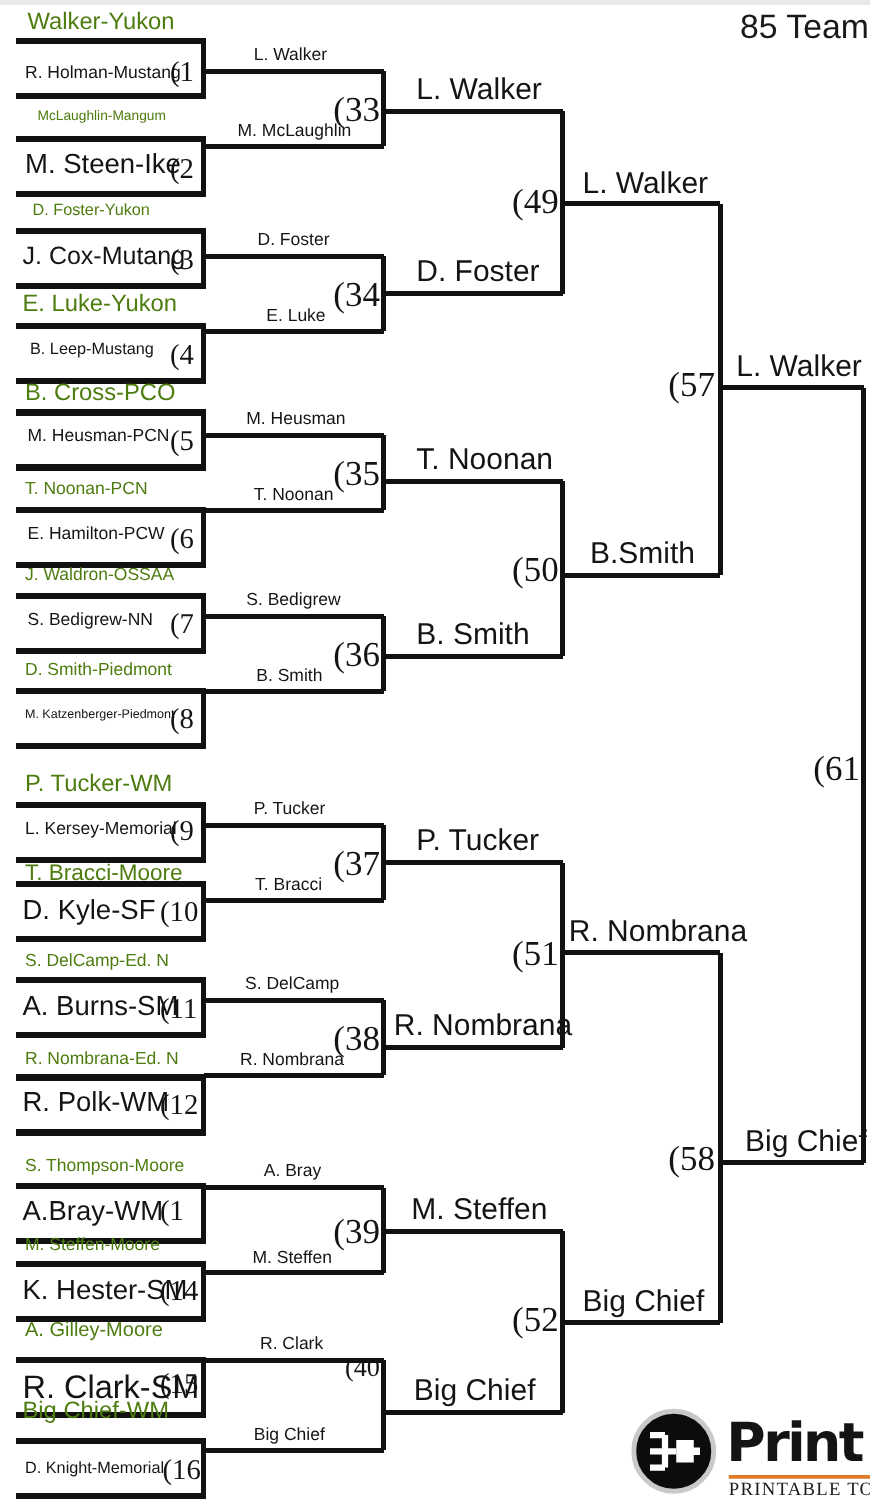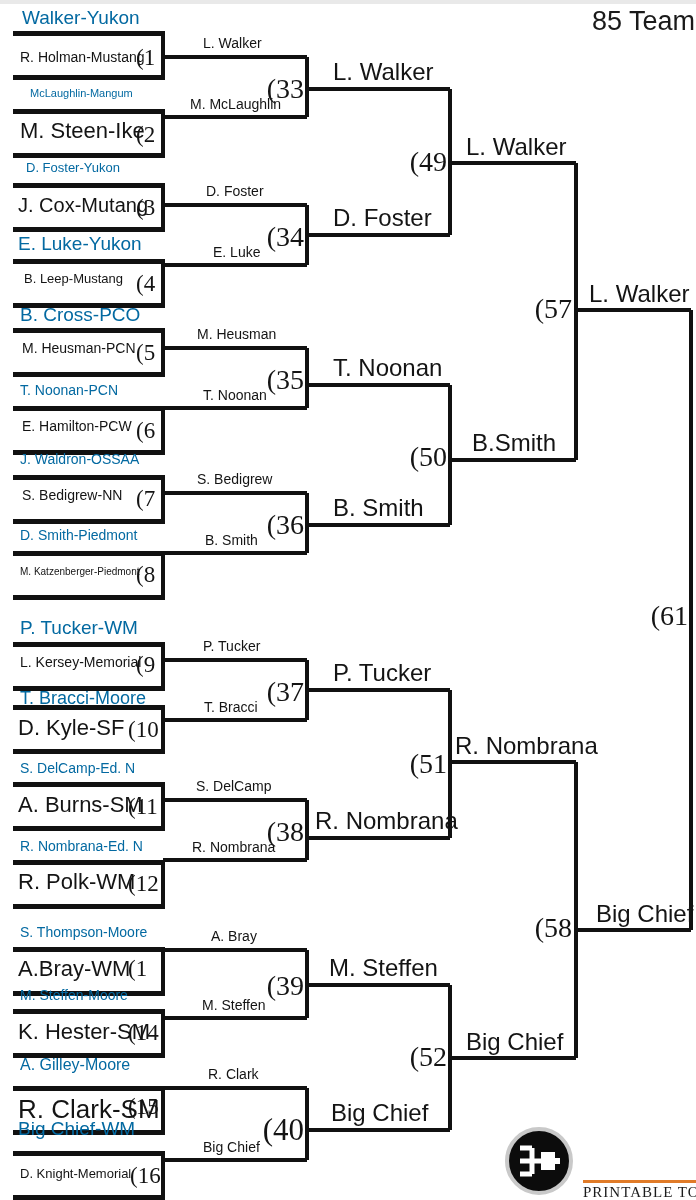--- a/index.html
+++ b/index.html
@@ -39,21 +39,21 @@
     font-weight: 400;
     letter-spacing: 0px;
     white-space: nowrap;
     color: #1a1a1a;
   }
 
   
   .r1-top {
     position: absolute;
     white-space: nowrap;
-    color: #0369a1;
+    color: #4d7c0f;
     line-height: 1;
   }
   .r1-in {
     position: absolute;
     white-space: nowrap;
     color: #141414;
     line-height: 1;
   }
   .r1-num {
     position: absolute;
@@ -328,21 +328,21 @@
   <div class="wlabel" style="left:196px; top:779px; font-size:14px;">S. DelCamp</div>
   <div class="wlabel" style="left:192px; top:840px; font-size:14px;">R. Nombrana</div>
   <div class="gnum" style="left:252px; top:818px; font-size:28px; width:52px;">(38</div>
 
   <div class="wlabel" style="left:211px; top:929px; font-size:14px;">A. Bray</div>
   <div class="wlabel" style="left:202px; top:998px; font-size:14px;">M. Steffen</div>
   <div class="gnum" style="left:252px; top:972px; font-size:28px; width:52px;">(39</div>
 
   <div class="wlabel" style="left:208px; top:1067px; font-size:14px;">R. Clark</div>
   <div class="wlabel" style="left:203px; top:1140px; font-size:14px;">Big Chief</div>
-  <div class="gnum" style="left:252px; top:1114px; font-size:31px; width:52px;">(40</div>
+  <div class="gnum" style="left:252px; top:1084px; font-size:21px; width:52px;">(40</div>
 
   <div class="wlabel" style="left:333px; top:60px;  font-size:24px;">L. Walker</div>
   <div class="wlabel" style="left:333px; top:206px; font-size:24px;">D. Foster</div>
   <div class="gnum" style="left:392px; top:148px; font-size:28px; width:55px;">(49</div>
 
   <div class="wlabel" style="left:333px; top:356px; font-size:24px;">T. Noonan</div>
   <div class="wlabel" style="left:333px; top:496px; font-size:24px;">B. Smith</div>
   <div class="gnum" style="left:392px; top:443px; font-size:28px; width:55px;">(50</div>
 
   <div class="wlabel" style="left:333px; top:661px; font-size:24px;">P. Tucker</div>
@@ -369,17 +369,18 @@
     <div class="disc"></div>
     <svg class="glyph" viewBox="0 0 42 42">
       <g stroke="#ffffff" stroke-width="5" fill="none">
         <path d="M2,8 H14 M2,21 H14 M2,34 H14"></path>
         <path d="M14,8 V34"></path>
         <path d="M14,21 H23"></path>
       </g>
       <rect x="23" y="12" width="14" height="18" fill="#ffffff"></rect>
       <rect x="36" y="18" width="6" height="6" fill="#ffffff"></rect>
     </svg>
+    <div class="word">Print</div>
     <div class="rule"></div>
     <div class="sub">PRINTABLE TO</div>
   </div>
 
 </div>
 
 </body></html>

